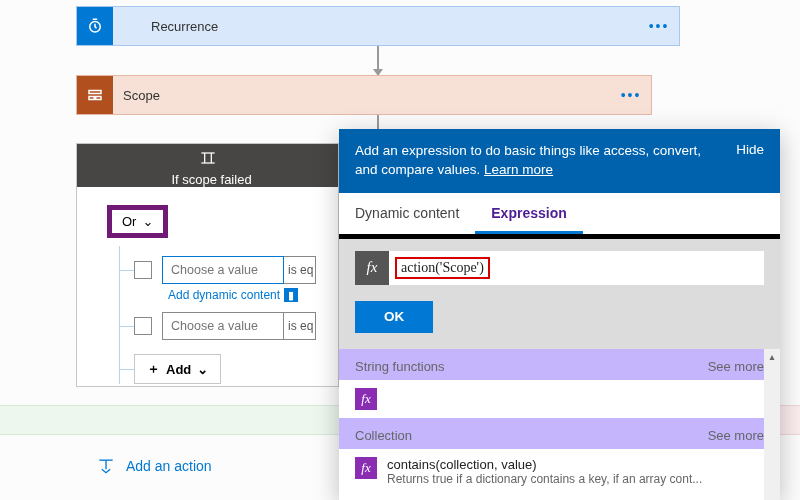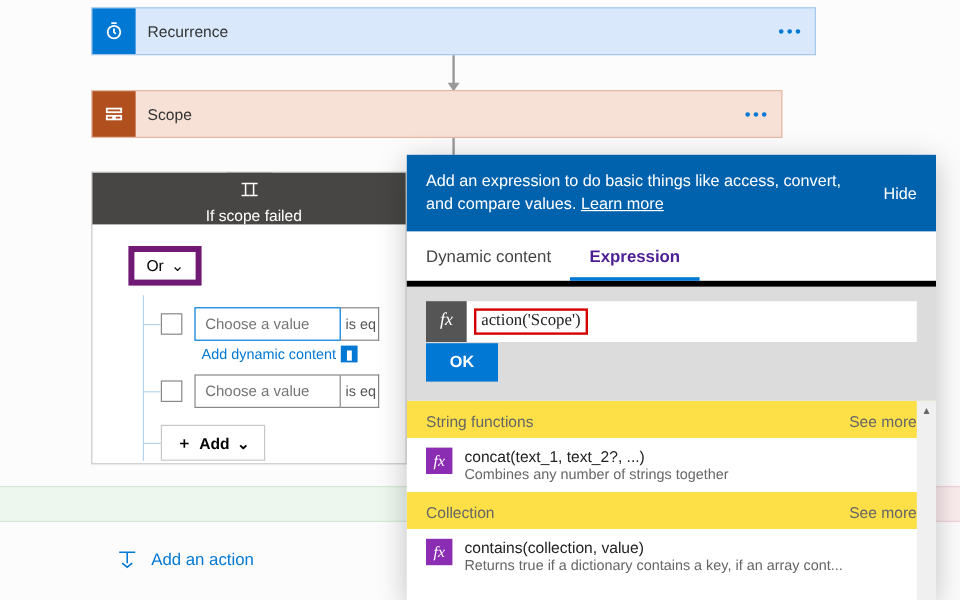--- a/index.html
+++ b/index.html
@@ -6,21 +6,21 @@
   body { background: #fcfcfc; width: 800px; height: 500px; overflow: hidden; position: relative; }
 
   .canvas { position: relative; width: 800px; height: 500px; }
 
   
   .card { position: absolute; border: 1px solid; display: flex; align-items: center; height: 40px; }
   .card .icon-box { width: 36px; height: 38px; display:flex; align-items:center; justify-content:center; }
   .card .title { flex: 1; padding-left: 10px; font-size: 13px; color: #333; }
   .card .menu { width: 40px; text-align: center; color: #0078d4; letter-spacing: 2px; font-size: 14px; cursor:pointer; }
 
-  .recurrence { left: 76px; top: 6px; width: 604px; background: #d9e9fb; border-color: #a6c8ed; }
+  .recurrence { left: 76px; top: 6px; width: 604px; background: #d9e9fb; border-color: #a6c8ed; gap: 28px; }
   .recurrence .icon-box { background:#0078d4; }
   .scope { left: 76px; top: 75px; width: 576px; background: #f7e0d6; border-color: #e3b9a6; }
   .scope .icon-box { background:#b14f1e; }
 
   
   .connector { position:absolute; left: 377px; top: 46px; width:2px; height:29px; background:#999; }
   .connector:after { content:""; position:absolute; bottom:-1px; left:-4px; border-left:5px solid transparent; border-right:5px solid transparent; border-top:7px solid #999; }
   .stub { position:absolute; left:377px; top:115px; width:2px; height:16px; background:#999; }
 
   
@@ -51,35 +51,35 @@
   .strip .g { flex:1; background:#edf7ee; border-top:1px solid #d6e9d7; border-bottom:1px solid #d6e9d7; }
   .strip .r { width:20px; background:#fbecee; border-top:1px solid #f0d5d9; border-bottom:1px solid #f0d5d9; }
 
   .add-action { position:absolute; left:96px; top:456px; display:flex; align-items:center; gap:10px; color:#0078d4; font-size:14px; }
 
   
   .panel { position:absolute; left:339px; top:129px; width:441px; height:371px; background:#fff; box-shadow: 0 6px 24px rgba(0,0,0,.25); display:flex; flex-direction:column; }
   .panel-head { background:#0062ad; color:#fff; padding:13px 16px; display:flex; align-items:flex-start; gap:12px; }
   .panel-head .msg { flex:1; font-size:13.5px; line-height:1.4; }
   .panel-head .msg a { color:#fff; text-decoration:underline; }
-  .panel-head .hide { font-size:13.5px; cursor:pointer;margin-top:12px; }
+  .panel-head .hide { font-size:13.5px; cursor:pointer; }
 
   .tabs { display:flex; border-bottom:5px solid #000000; background:#fff; }
   .tab { padding:12px 16px 10px; font-size:14px; color:#444; cursor:pointer; }
   .tab.active { color:#4c1d95; border-bottom:3px solid #0078d4; font-weight:700; }
 
   .expr-area { background:#dcdcdc; padding:12px 16px 16px; }
   .expr-row { display:flex; align-items:center; }
   .fx { width:34px; height:34px; background:#555; color:#fff; font-style:italic; font-family:"Times New Roman",serif; display:flex; align-items:center; justify-content:center; font-size:15px; }
   .expr-input-wrap { flex:1; height:34px; background:#fff; display:flex; align-items:center; padding:0 6px; }
   .expr-input-wrap .hl { border:2px solid #d40000; padding:1px 4px; font-family:Liberation Serif, serif; font-size:14px; color:#222; }
-  .ok-btn { margin-top:1px; width:60px; height:32px; background:#0078d4; color:#fff; border:none; font-size:13.5px; font-weight:600; cursor:pointer; }
+  .ok-btn { margin-top:16px; width:78px; height:32px; background:#0078d4; color:#fff; border:none; font-size:13.5px; font-weight:600; cursor:pointer; }
 
   .fn-list { flex:1; overflow:hidden; position:relative; }
-  .fn-group-head { display:flex; justify-content:space-between; padding:10px 16px 6px; color:#666; font-size:13px; background:#fde047; }
+  .fn-group-head { display:flex; justify-content:space-between; padding:10px 16px 6px; color:#666; font-size:13px; background:#c4b5fd; }
   .fn-group-head .see { color:#666; cursor:pointer; }
   .fn-item { display:flex; gap:10px; padding:8px 16px; align-items:flex-start; background:#fff; }
   .fn-icon { width:22px; height:22px; background:#8a2db3; color:#fff; font-style:italic; font-family:"Times New Roman",serif; display:flex; align-items:center; justify-content:center; font-size:13px; flex-shrink:0; }
   .fn-text .sig { font-size:13px; color:#222; }
   .fn-text .desc { font-size:12px; color:#666; }
   .scrollbar { position:absolute; right:0; top:0; width:16px; height:100%; background:#f0f0f0; }
   .scrollbar .up { position:absolute; top:0; left:0; width:16px; height:16px; display:flex; align-items:center; justify-content:center; color:#666; font-size:10px;}
 
   svg { display:block; }
 </style>
@@ -192,24 +192,20 @@
       </div>
       <button class="ok-btn">OK</button>
     </div>
     <div class="fn-list">
       <div class="fn-group-head">
         <span>String functions</span>
         <span class="see">See more</span>
       </div>
       <div class="fn-item">
         <div class="fn-icon">fx</div>
-        <div class="fn-text">
-          <div class="sig">concat(text_1, text_2?, ...)</div>
-          <div class="desc">Combines any number of strings together</div>
-        </div>
       </div>
       <div class="fn-group-head">
         <span>Collection</span>
         <span class="see">See more</span>
       </div>
       <div class="fn-item">
         <div class="fn-icon">fx</div>
         <div class="fn-text">
           <div class="sig">contains(collection, value)</div>
           <div class="desc">Returns true if a dictionary contains a key, if an array cont...</div>

